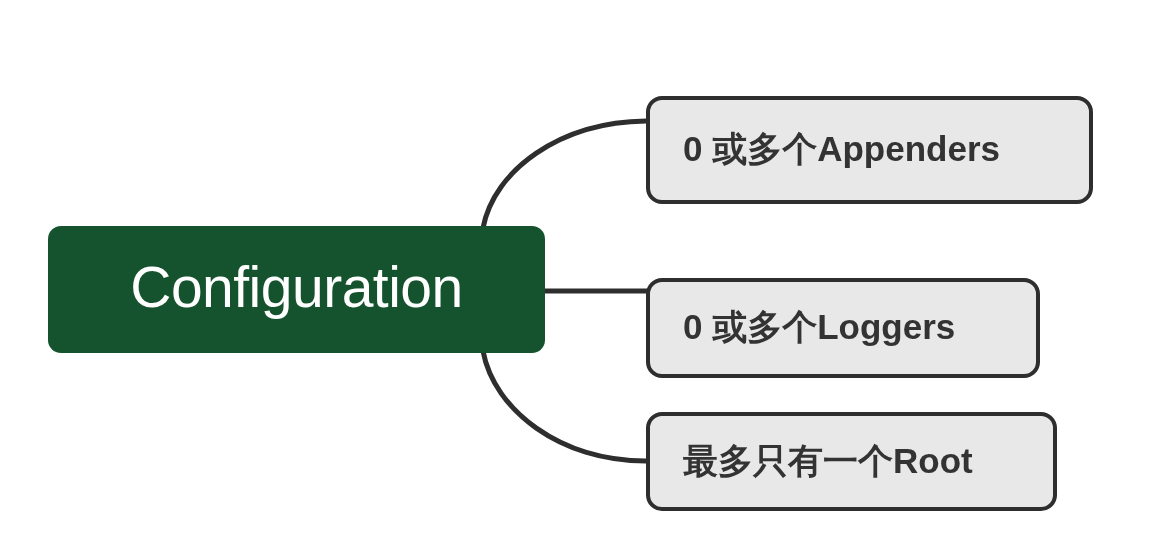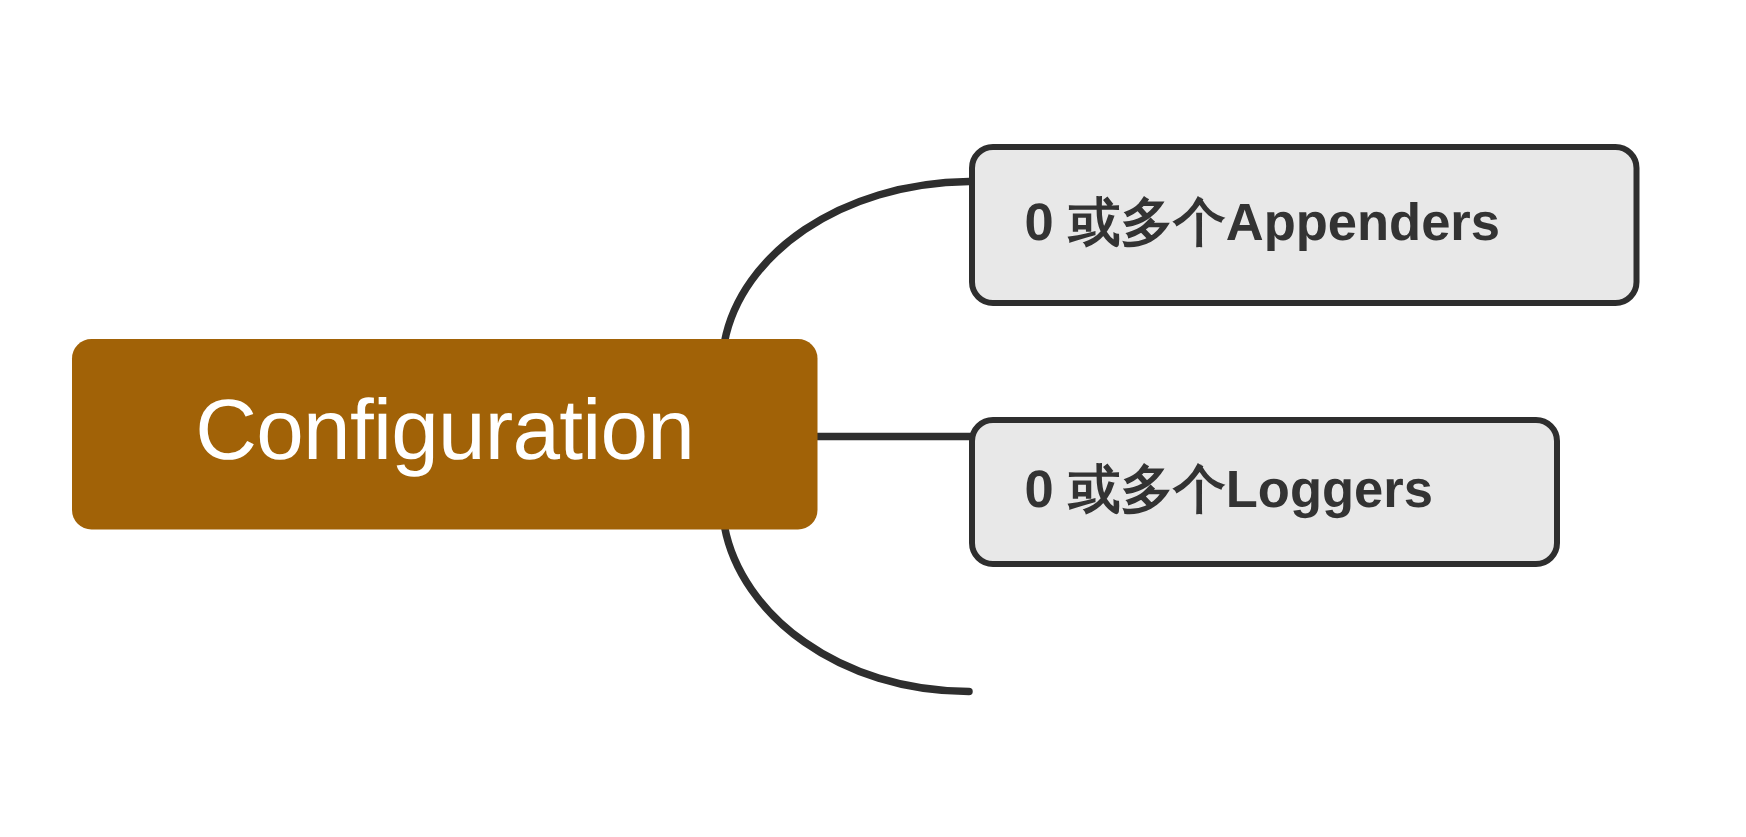--- a/index.html
+++ b/index.html
@@ -30,21 +30,21 @@
     box-sizing: border-box;
     display: flex;
     align-items: center;
     white-space: nowrap;
   }
   .node-root {
     left: 48px;
     top: 226px;
     width: 497px;
     height: 127px;
-    background: #a16207;
+    background: #14532d;
     border-radius: 13px;
     justify-content: center;
   }
   .node-root .node-label {
     color: #ffffff;
     font-size: 57px;
     font-weight: 400;
     letter-spacing: -0.5px;
     line-height: 1;
     padding-bottom: 4px;
@@ -100,14 +100,17 @@
   </div>
 
   <div class="node node-child node-appenders">
     <span class="node-label">0 或多个Appenders</span>
   </div>
 
   <div class="node node-child node-loggers">
     <span class="node-label">0 或多个Loggers</span>
   </div>
 
+  <div class="node node-child node-rootmax">
+    <span class="node-label">最多只有一个Root</span>
+  </div>
 
 </div>
 
 </body></html>

